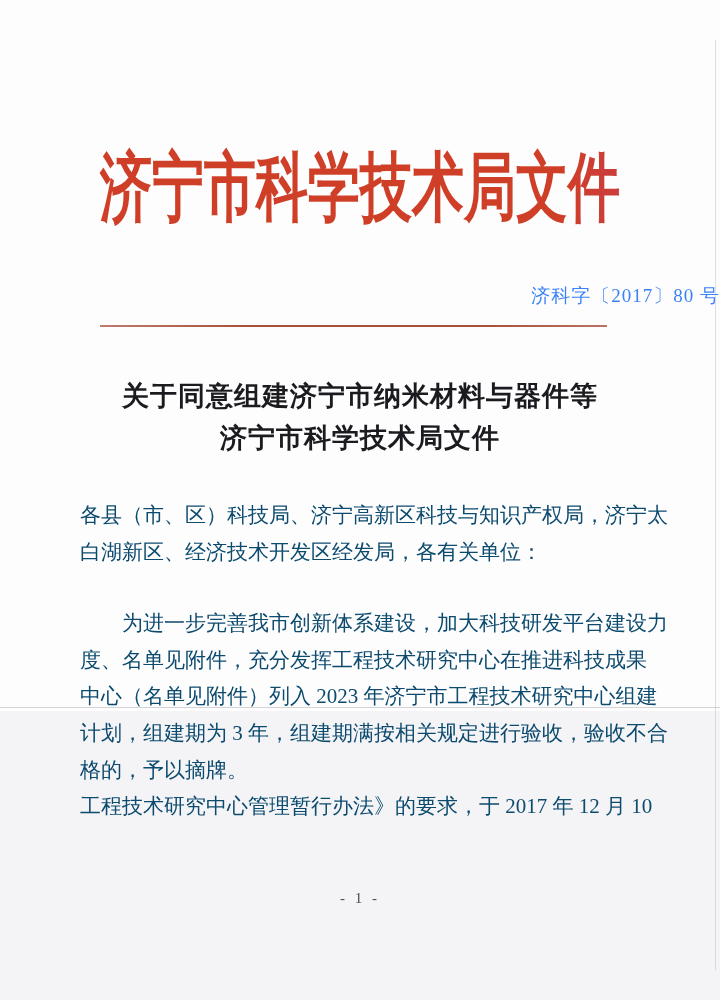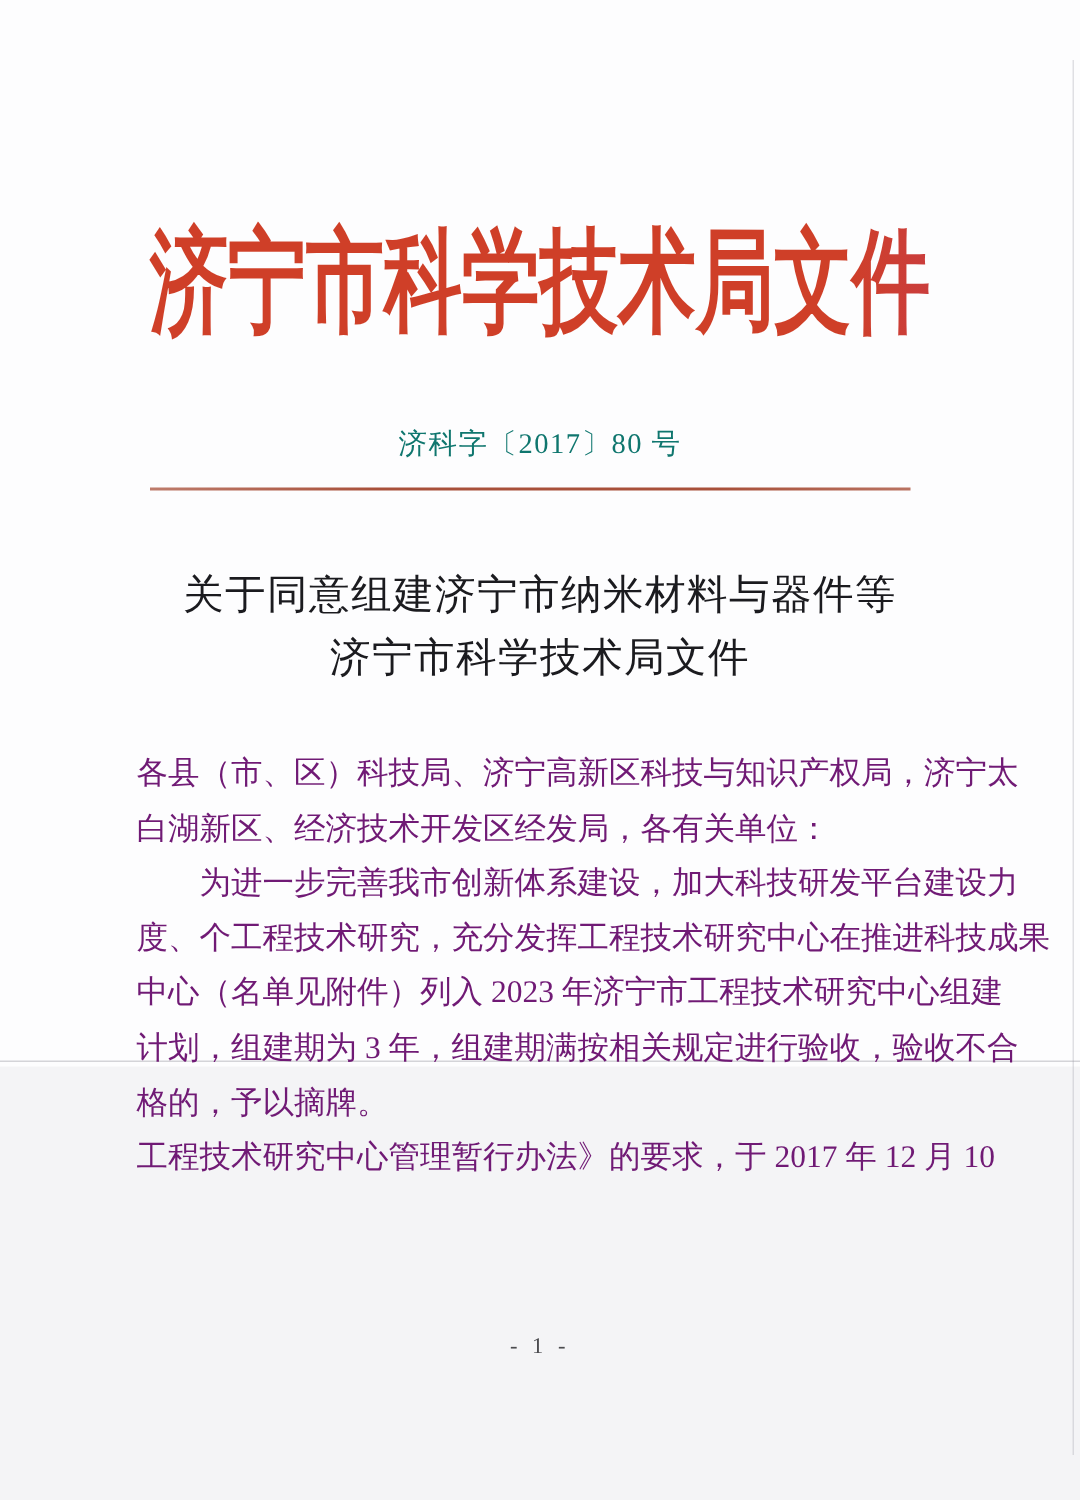--- a/index.html
+++ b/index.html
@@ -50,66 +50,66 @@
     -webkit-background-clip: text;
     background-clip: text;
     color: transparent;
     font-family: "Liberation Serif", "DejaVu Serif", serif;
   }
   .doc-number {
     position: absolute;
     top: 283px;
     left: 0;
     width: 720px;
-    text-align: center;
+    text-align: right;
     font-size: 19px;
     letter-spacing: 1px;
-    color: #0f766e;
+    color: #3b82f6;
   }
   .red-rule {
     position: absolute;
     top: 325px;
     left: 100px;
     width: 507px;
     height: 2px;
     background: linear-gradient(90deg,
       rgba(168,80,58,0.75),
       var(--rule-red, #a8503a) 30%,
       var(--rule-red, #a8503a) 75%,
       rgba(168,80,58,0.8));
   }
   .doc-title {
     position: absolute;
     top: 375px;
     left: 0;
     width: 720px;
     text-align: center;
-    font-weight: normal;
+    font-weight: bold;
     font-size: 27px;
     line-height: 42px;
     color: #1b1b1f;
     font-family: "Liberation Sans", "DejaVu Sans", sans-serif;
     letter-spacing: 1px;
   }
   .body-text {
     position: absolute;
     top: 497px;
-    left: 91px;
+    left: 80px;
     width: 528px;
     font-size: 21px;
     line-height: 36.6px;
-    color: #701a75;
+    color: #0c4a6e;
   }
   .bl {
     height: 36.6px;
     white-space: nowrap;
     text-align: justify;
   }
   .jl { text-align-last: justify; }
-  .ind { text-indent: 2em; }
+  .ind { text-indent: 2em; margin-top: 35px; }
   .page-footer {
     position: absolute;
     top: 890px;
     left: 0;
     width: 720px;
     text-align: center;
     font-size: 15px;
     letter-spacing: 3px;
     color: #4c4c50;
   }
@@ -130,21 +130,21 @@
 
   <div class="doc-title">
     <div>关于同意组建济宁市纳米材料与器件等</div>
     <div>济宁市科学技术局文件</div>
   </div>
 
   <div class="body-text">
     <div class="bl jl">各县（市、区）科技局、济宁高新区科技与知识产权局，济宁太</div>
     <div class="bl">白湖新区、经济技术开发区经发局，各有关单位：</div>
     <div class="bl jl ind">为进一步完善我市创新体系建设，加大科技研发平台建设力</div>
-    <div class="bl jl">度、个工程技术研究，充分发挥工程技术研究中心在推进科技成果</div>
+    <div class="bl jl">度、名单见附件，充分发挥工程技术研究中心在推进科技成果</div>
     <div class="bl jl">中心（名单见附件）列入 2023 年济宁市工程技术研究中心组建</div>
     <div class="bl jl">计划，组建期为 3 年，组建期满按相关规定进行验收，验收不合</div>
     <div class="bl">格的，予以摘牌。</div>
     <div class="bl jl">工程技术研究中心管理暂行办法》的要求，于 2017 年 12 月 10</div>
   </div>
 
   <div class="page-footer">- 1 -</div>
 
 </div>
 

